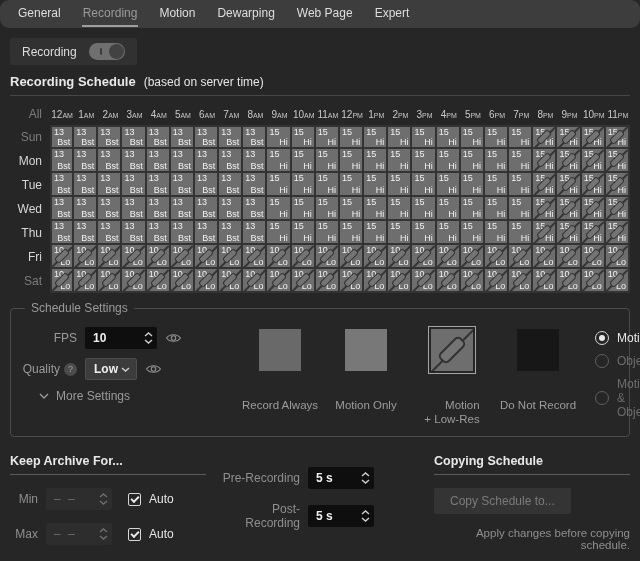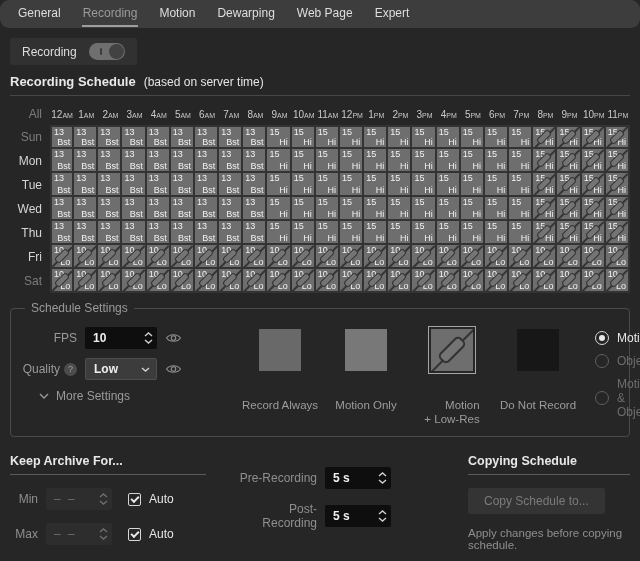--- a/index.html
+++ b/index.html
@@ -51,21 +51,21 @@
   .groupbox { position:relative; border:1px solid #4a4a4a; border-radius:4px; margin:15px 10px 0; padding:18px 14px 10px 14px; display:flex; }
   .gb-title { position:absolute; top:-8px; left:14px; background:#262626; padding:0 6px; color:#9a9a9a; font-size:12px; }
   .gb-left { width:190px; flex:none; }
   .ctl-row { display:flex; align-items:center; gap:8px; margin-bottom:9px; }
   .ctl-label { width:52px; text-align:right; color:#9a9a9a; flex:none; }
   .ctl-label-wrap { width:52px; display:flex; justify-content:flex-end; align-items:center; gap:4px; flex:none; color:#9a9a9a; }
   .help-icon { width:13px; height:13px; border-radius:50%; background:#4c4c4c; color:#9f9f9f; font-size:9px; line-height:13px; text-align:center; flex:none; }
   .spinbox { position:relative; background:#0e0e0e; border-radius:2px; height:22px; width:72px; display:flex; align-items:center; }
   .spinbox .val { flex:1; padding-left:8px; color:#efefef; font-size:12px; font-weight:bold; }
   .spin-arrows { width:16px; display:flex; flex-direction:column; align-items:center; gap:2px; padding-right:2px; }
-  .dropdown { background:#3c3c3c; border:1px solid #4e4e4e; border-radius:2px; height:22px; width:72px; display:flex; align-items:center; }
+  .dropdown { background:#3c3c3c; border:1px solid #4e4e4e; border-radius:2px; height:22px; width:52px; display:flex; align-items:center; }
   .dropdown .val { flex:1; padding-left:8px; color:#efefef; font-weight:bold; font-size:12px; }
   .dropdown svg { margin-right:6px; }
   .eye { flex:none; display:flex; }
   .more-settings { display:flex; align-items:center; gap:7px; color:#9a9a9a; margin:4px 0 0 14px; cursor:default; }
 
   .gb-right { flex:1; display:flex; align-items:flex-start; padding-left:22px; gap:0; }
   .brush { width:86px; display:flex; flex-direction:column; align-items:center; flex:none; }
   .brush .swatch { width:42px; height:42px; position:relative; overflow:hidden; margin-top:2px; }
   .brush.selected .swatch { outline:1px solid #a5a5a5; outline-offset:2px; }
   .swatch.record { background:#696969; }
@@ -78,34 +78,34 @@
 
   .radio-col { display:flex; flex-direction:column; gap:9px; padding-left:14px; padding-top:4px; }
   .radio-row { display:flex; align-items:center; gap:8px; }
   .radio { width:14px; height:14px; border-radius:50%; border:1.5px solid #d9d9d9; position:relative; flex:none; }
   .radio.checked::after { content:""; position:absolute; left:50%; top:50%; width:6px; height:6px; border-radius:50%; background:#e9e9e9; transform:translate(-50%,-50%); }
   .radio-row .r-label { color:#e6e6e6; }
   .radio-row.disabled .radio { border-color:#5f5f5f; }
   .radio-row.disabled .r-label { color:#6d6d6d; }
 
   
-  .bottom-cols { display:grid; grid-template-columns:196px 196px 1fr; column-gap:33px; margin:17px 10px 0; }
+  .bottom-cols { display:grid; grid-template-columns:196px 196px 1fr; column-gap:16px; margin:17px 10px 0; }
   .col-heading { font-size:12.5px; font-weight:bold; color:#e8e8e8; padding-bottom:6px; border-bottom:1px solid #5c5c5c; }
   .col-row { display:flex; align-items:center; gap:8px; margin-top:13px; }
   .col-row .row-label { color:#8f8f8f; text-align:right; flex:none; }
   .keep-col .row-label { width:28px; }
   .motion-col .row-label { width:78px; }
   .spinbox.small { width:66px; }
   .spinbox.disabled { background:#2d2d2d; }
   .spinbox.disabled .val { color:#6f6f6f; font-weight:normal; letter-spacing:2px; }
   .checkbox { width:13px; height:13px; border:1.5px solid #d6d6d6; border-radius:2px; position:relative; margin-left:8px; flex:none; }
   .checkbox.checked::after { content:""; position:absolute; left:2px; top:2.5px; width:6px; height:3px; border-left:2px solid #e9e9e9; border-bottom:2px solid #e9e9e9; transform:rotate(-45deg); }
   .auto-label { color:#e6e6e6; }
   .copy-btn { margin-top:13px; background:#343434; border:none; border-radius:2px; color:#7b7b7b; font-size:12px; padding:6px 16px; font-family:inherit; }
-  .copy-note { margin-top:13px; color:#8f8f8f; font-size:11.5px; }
+  .copy-note { margin-top:13px; color:#8f8f8f; font-size:11.5px;text-align:right; }
 
   
   .footer { margin-top:15px; border-top:1px solid #3f3f3f; height:44px; display:flex; align-items:center; justify-content:flex-end; gap:9px; padding-right:14px; }
 
   svg { display:block; }
 </style>
 </head>
 <body>
 
 

